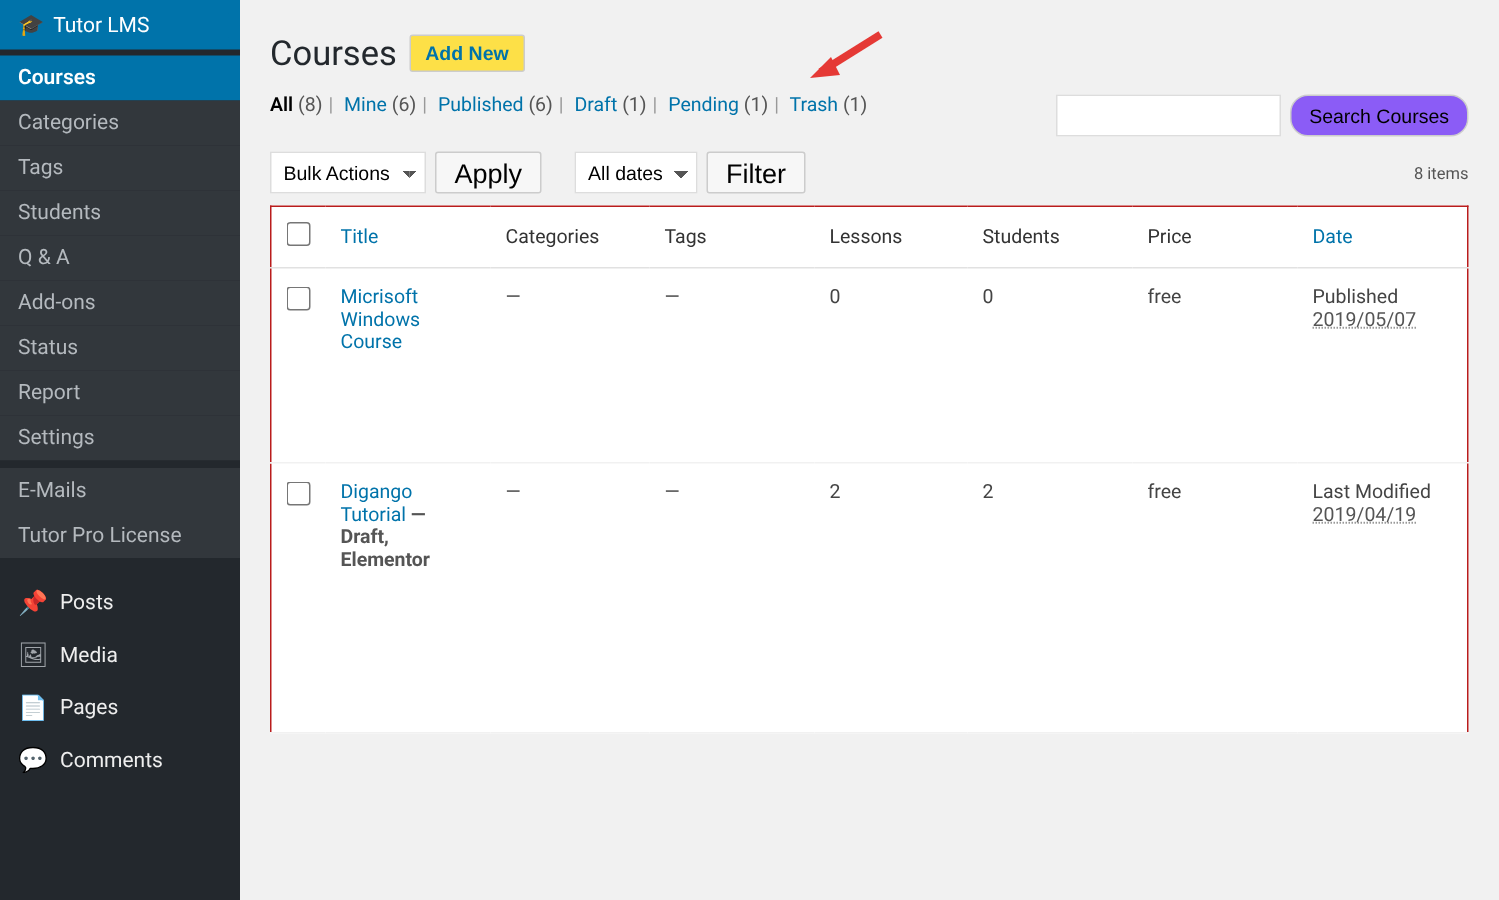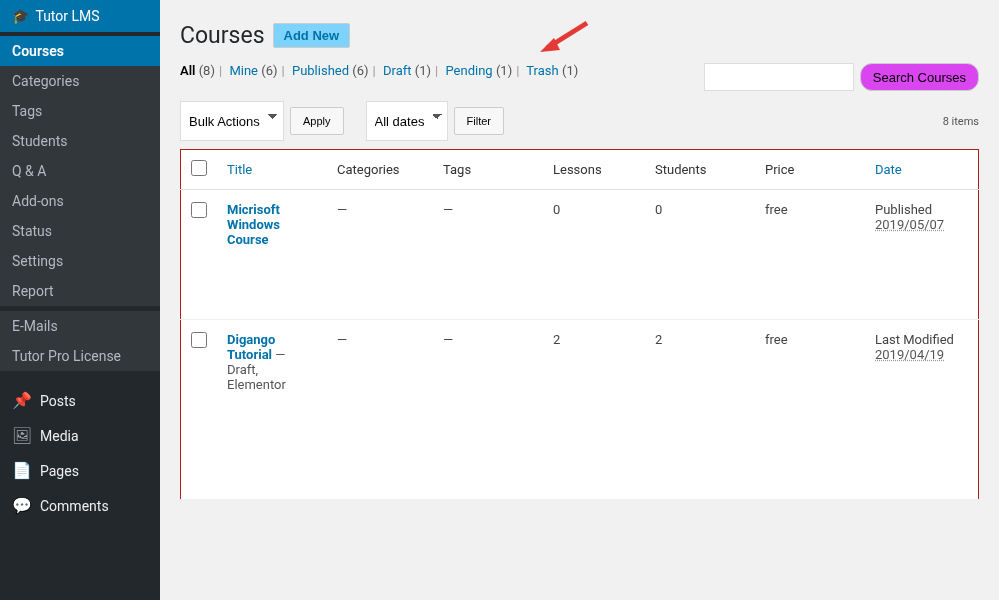--- a/index.html
+++ b/index.html
@@ -13,40 +13,40 @@
 .sidebar-menu li{padding:7px 12px;font-size:14px;color:#eee;cursor:pointer}
 .sidebar-menu li.active{background:#0073aa;color:#fff;font-weight:600}
 .sidebar-menu li:not(.active){background:#32373c;color:#b4b9be}
 .sidebar-menu li.sep{padding:0;height:5px;background:#23282d}
 .sidebar-main{list-style:none;padding:8px 0;background:#23282d}
 .sidebar-main li{padding:8px 12px;font-size:14px;color:#eee;display:flex;align-items:center;gap:10px;cursor:pointer;font-weight:400}
 .sidebar-main li .mi{width:18px;text-align:center;color:#a0a5aa;font-size:16px}
 .content{flex:1;padding:10px 20px;overflow:auto;background:#f1f1f1}
 .page-head{display:flex;align-items:center;gap:8px;margin:12px 0 14px 0}
 .page-head h1{font-size:23px;font-weight:400;color:#23282d}
-.btn-add{border:1px solid #ccc;background:#7dd3fc;color:#0073aa;padding:4px 10px;font-size:13px;border-radius:2px;cursor:pointer;font-weight:600}
+.btn-add{border:1px solid #ccc;background:#fde047;color:#0073aa;padding:4px 10px;font-size:13px;border-radius:2px;cursor:pointer;font-weight:600}
 .arrow{position:absolute;left:372px;top:18px;pointer-events:none}
 .filters-row{display:flex;gap:8px;font-size:13px;margin-bottom:10px}
 .filters-row .links a{color:#0073aa;text-decoration:none}
 .filters-row .links .cnt{color:#555}
 .filters-row .links .sep{color:#999;padding:0 4px}
 .filters-row .links .cur{color:#000;font-weight:600}
 .search-box{margin-left:auto;display:flex;gap:6px}
 .search-box input{border:1px solid #ddd;background:#fff;padding:3px 6px;width:150px;height:28px}
-.search-box button{border:1px solid #ccc;background:#d946ef;padding:4px 12px;border-radius:12px;cursor:pointer;font-size:13px}
+.search-box button{border:1px solid #ccc;background:#8b5cf6;padding:4px 12px;border-radius:12px;cursor:pointer;font-size:13px}
 .actions-row{display:flex;align-items:center;gap:6px;margin-bottom:8px}
-select.wp{border:1px solid #ddd;background:#fff;padding:2px 22px 2px 8px;height:40px;font-size:13px;appearance:none;-webkit-appearance:none;background-image:linear-gradient(45deg,transparent 50%,#555 50%),linear-gradient(135deg,#555 50%,transparent 50%);background-position:right 10px top 12px,right 5px top 12px;background-size:5px 5px;background-repeat:no-repeat}
-.btn{border:1px solid #ccc;background:#f7f7f7;padding:4px 12px;border-radius:2px;cursor:pointer;font-size:11px;height:28px}
+select.wp{border:1px solid #ddd;background:#fff;padding:2px 22px 2px 8px;height:28px;font-size:13px;appearance:none;-webkit-appearance:none;background-image:linear-gradient(45deg,transparent 50%,#555 50%),linear-gradient(135deg,#555 50%,transparent 50%);background-position:right 10px top 12px,right 5px top 12px;background-size:5px 5px;background-repeat:no-repeat}
+.btn{border:1px solid #ccc;background:#f7f7f7;padding:4px 12px;border-radius:2px;cursor:pointer;font-size:18px;height:28px}
 .items-count{margin-left:auto;color:#555;font-size:11px}
 table.wp-list{width:100%;border-collapse:collapse;background:#fff;border:1px solid #b91c1c}
 table.wp-list th{text-align:left;padding:10px 10px;font-weight:400;font-size:13px;color:#333;border-bottom:1px solid #e1e1e1}
 table.wp-list th.sortable{color:#0073aa}
 table.wp-list td{padding:12px 10px;vertical-align:top;font-size:13px;border-bottom:1px solid #f1f1f1}
-table.wp-list td.title a{color:#0073aa;font-weight:700;text-decoration:none}
-table.wp-list td.title .state{color:#555;font-weight:400}
+table.wp-list td.title a{color:#0073aa;font-weight:400;text-decoration:none}
+table.wp-list td.title .state{color:#555;font-weight:700}
 .chk{width:16px;height:16px}
 .col-cb{width:32px}
 .col-title{width:110px}
 .col-cat{width:106px}
 .col-tags{width:110px}
 .col-les{width:102px}
 .col-stu{width:110px}
 .col-price{width:110px}
 .date-sub{color:#555;text-decoration:underline dotted;text-decoration-color:#999}
 </style>
@@ -60,22 +60,22 @@
       <span>Tutor LMS</span>
     </div>
     <ul class="sidebar-menu">
       <li class="active">Courses</li>
       <li>Categories</li>
       <li>Tags</li>
       <li>Students</li>
       <li>Q &amp; A</li>
       <li>Add-ons</li>
       <li>Status</li>
+      <li>Report</li>
       <li>Settings</li>
-      <li>Report</li>
       <li class="sep"></li>
       <li>E-Mails</li>
       <li>Tutor Pro License</li>
     </ul>
     <ul class="sidebar-main">
       <li>
           <span class="mi">📌</span>
           <span>Posts</span>
         </li>
       <li>

